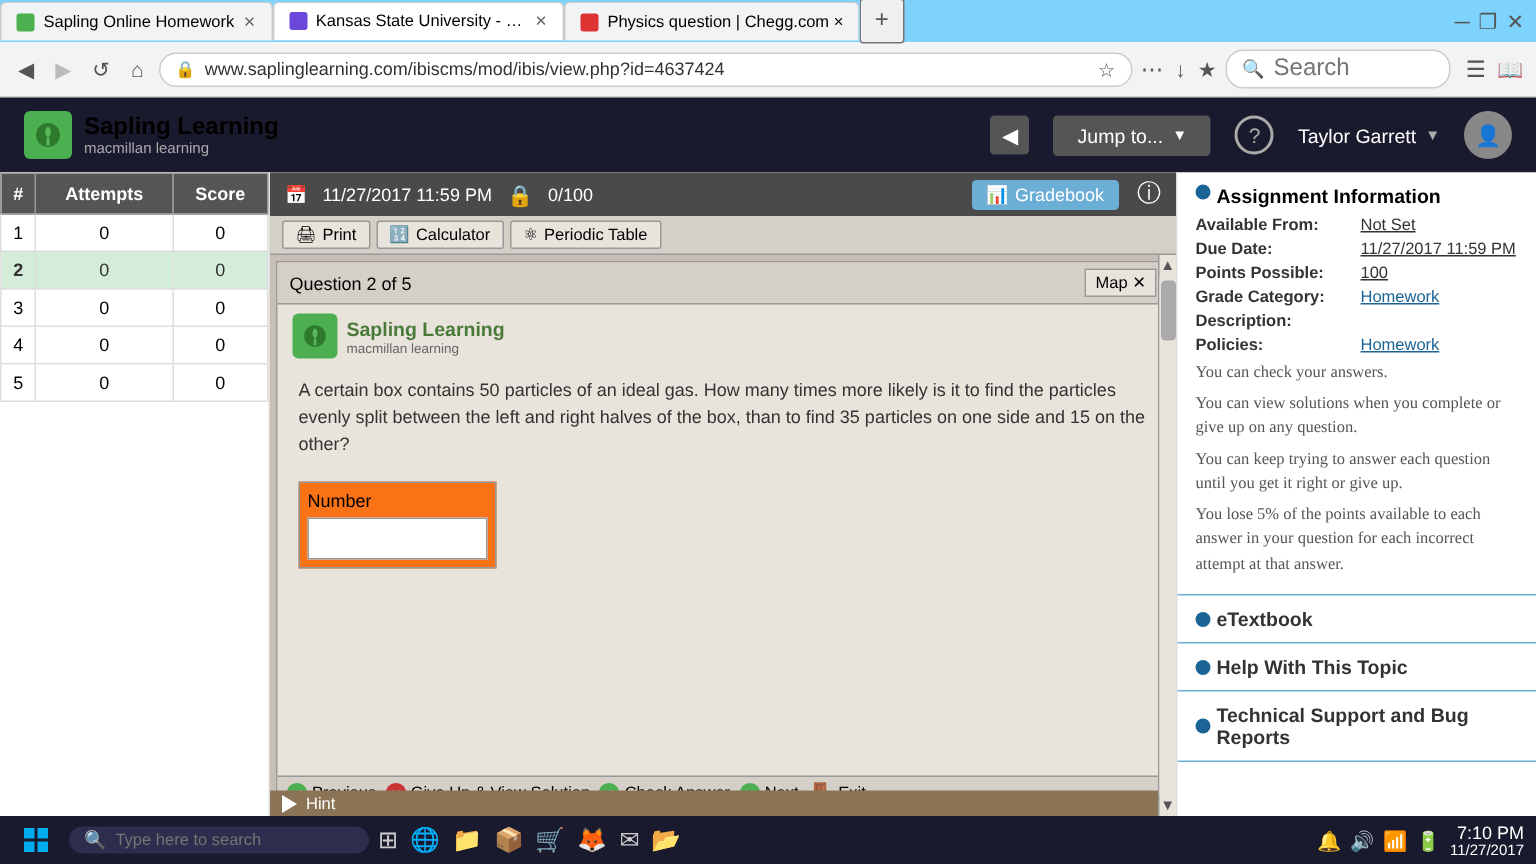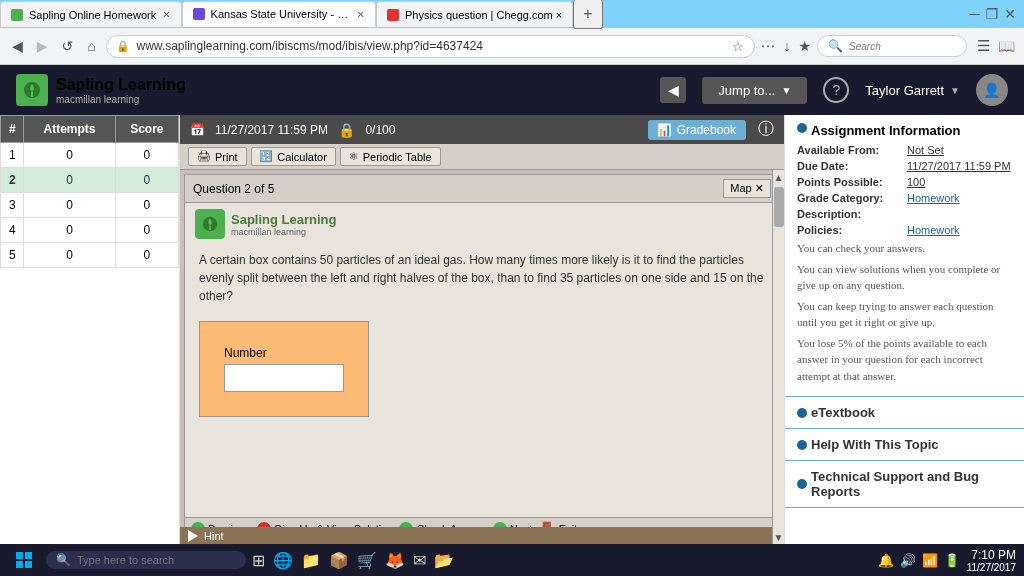--- a/index.html
+++ b/index.html
@@ -15,21 +15,21 @@
     .new-tab-btn { padding: 4px 8px; font-size: 16px; color: #555; cursor: pointer; }
 
     .address-bar { display: flex; align-items: center; padding: 4px 8px; gap: 6px; height: 36px; background: #f1f3f4; }
     .nav-btn { background: none; border: none; cursor: pointer; font-size: 14px; color: #555; padding: 2px 4px; }
     .nav-btn:disabled { color: #bbb; }
     .address-input-wrap { flex: 1; display: flex; align-items: center; background: #fff; border: 1px solid #ccc; border-radius: 12px; padding: 3px 10px; gap: 6px; font-size: 12px; color: #333; }
     .address-input-wrap .lock-icon { color: #555; font-size: 11px; }
     .address-text { flex: 1; color: #333; font-size: 12px; }
     .address-icons { display: flex; gap: 6px; align-items: center; }
     .search-bar { display: flex; align-items: center; background: #fff; border: 1px solid #ccc; border-radius: 12px; padding: 3px 10px; gap: 6px; min-width: 150px; }
-    .search-bar input { border: none; outline: none; font-size: 10px; width: 100px; font-style: italic; }
+    .search-bar input { border: none; outline: none; font-size: 16px; width: 100px; }
 
     
     .app-header { background: #1a1a2e; display: flex; align-items: center; padding: 0 16px; height: 50px; gap: 16px; }
     .app-logo { display: flex; align-items: center; gap: 8px; }
     .logo-icon { width: 32px; height: 32px; background: #4CAF50; border-radius: 4px; display: flex; align-items: center; justify-content: center; }
     .logo-title { font-size: 16px; font-weight: bold; }
     .logo-subtitle { font-size: 10px; color: #aaa; }
     .header-spacer { flex: 1; }
     .header-nav-btn { background: #555; border: none; color: #fff; width: 26px; height: 26px; border-radius: 3px; cursor: pointer; font-size: 14px; display: flex; align-items: center; justify-content: center; }
     .jump-to-btn { background: #555; border: none; color: #fff; padding: 6px 16px; border-radius: 3px; cursor: pointer; font-size: 13px; display: flex; align-items: center; gap: 6px; }
@@ -275,21 +275,21 @@
           </div>
           <div>
             <div class="sapling-logo-text">Sapling Learning</div>
             <div class="sapling-logo-sub">macmillan learning</div>
           </div>
         </div>
 
         <div class="question-text">A certain box contains 50 particles of an ideal gas. How many times more likely is it to find the particles evenly split between the left and right halves of the box, than to find 35 particles on one side and 15 on the other?</div>
 
         <div class="answer-section">
-          <div style="border:1px solid #999;padding:24px;display:inline-block;background:#fdba74;">
+          <div style="border:1px solid #999;padding:5px;display:inline-block;background:#f97316;">
             <div class="number-label">Number</div>
             <input type="text" class="number-input" value="" style="">
           </div>
         </div>
 
         <div style="flex:1;"></div>
 
         <div class="question-footer">
           <div class="footer-btn">
             <div class="green-circle">◀</div>

